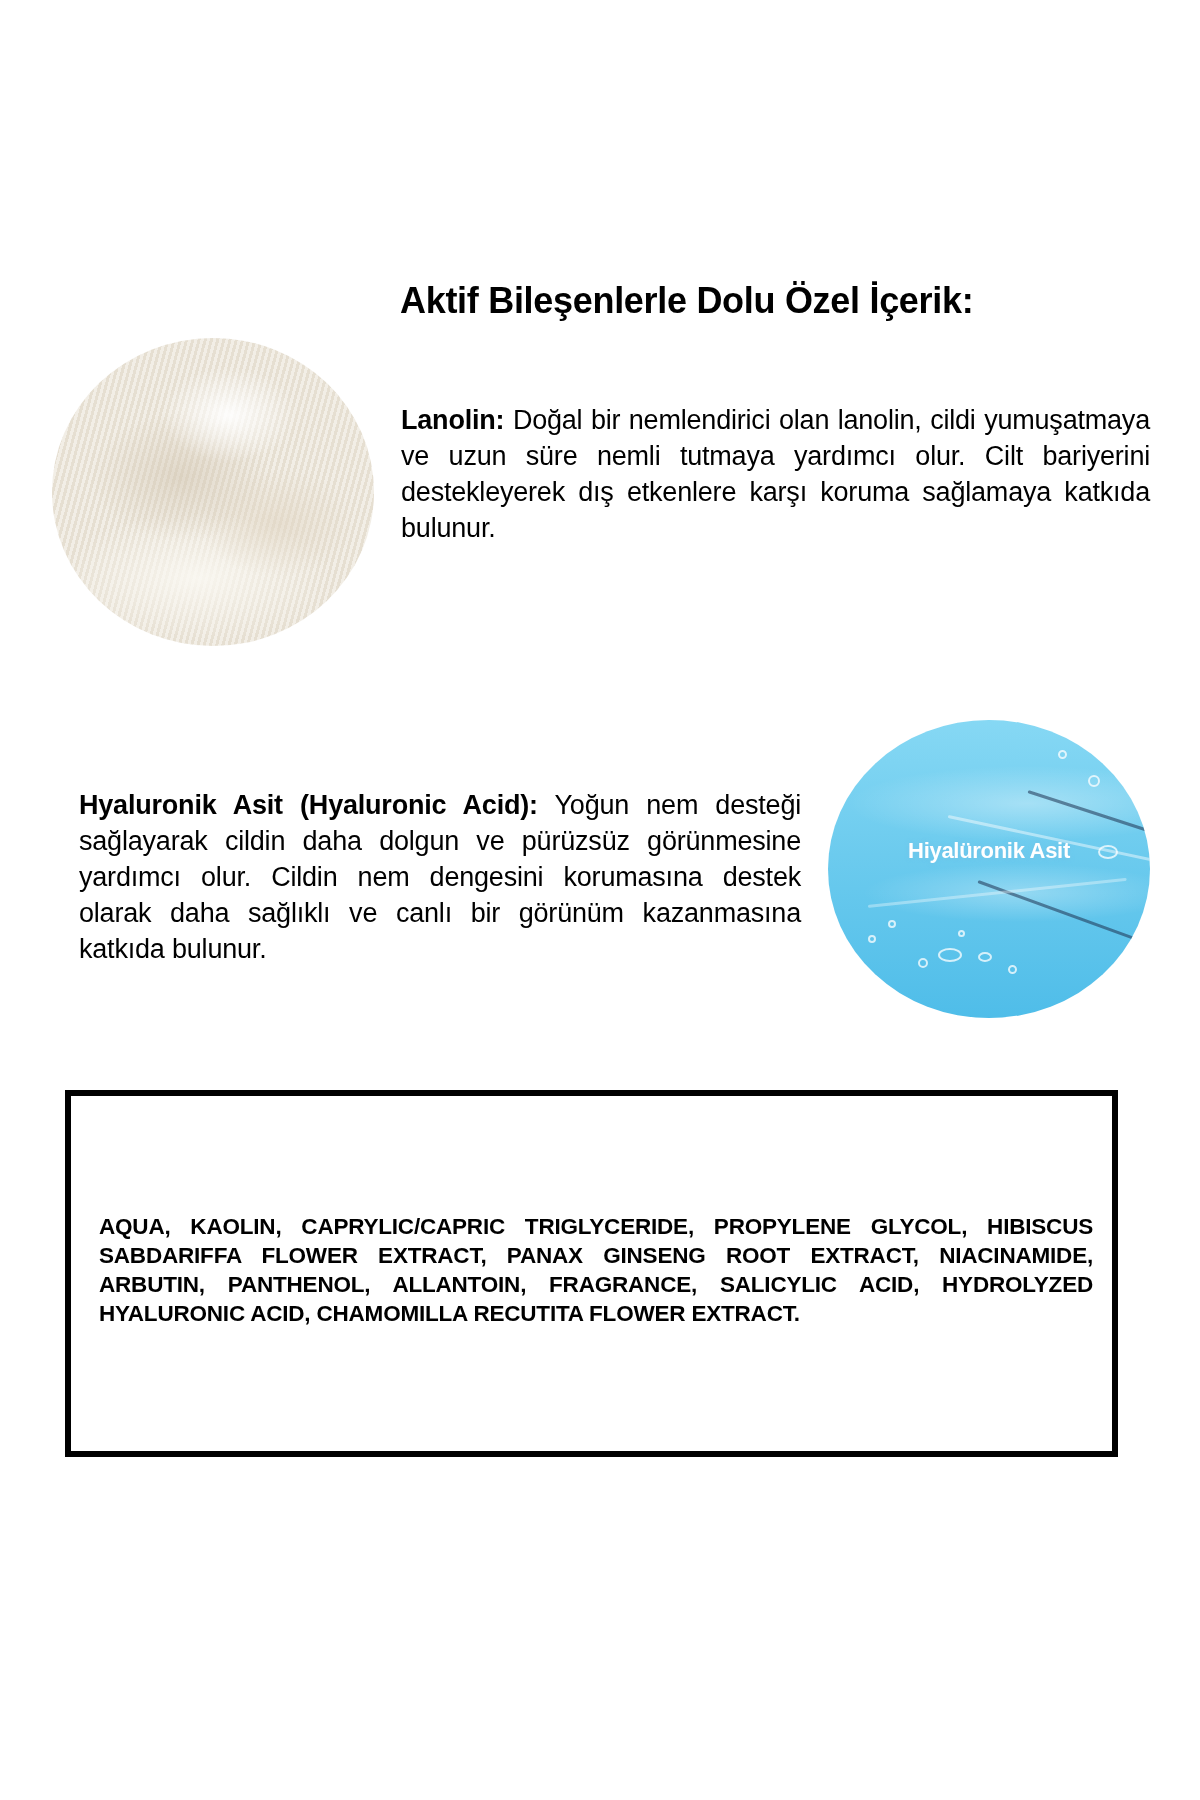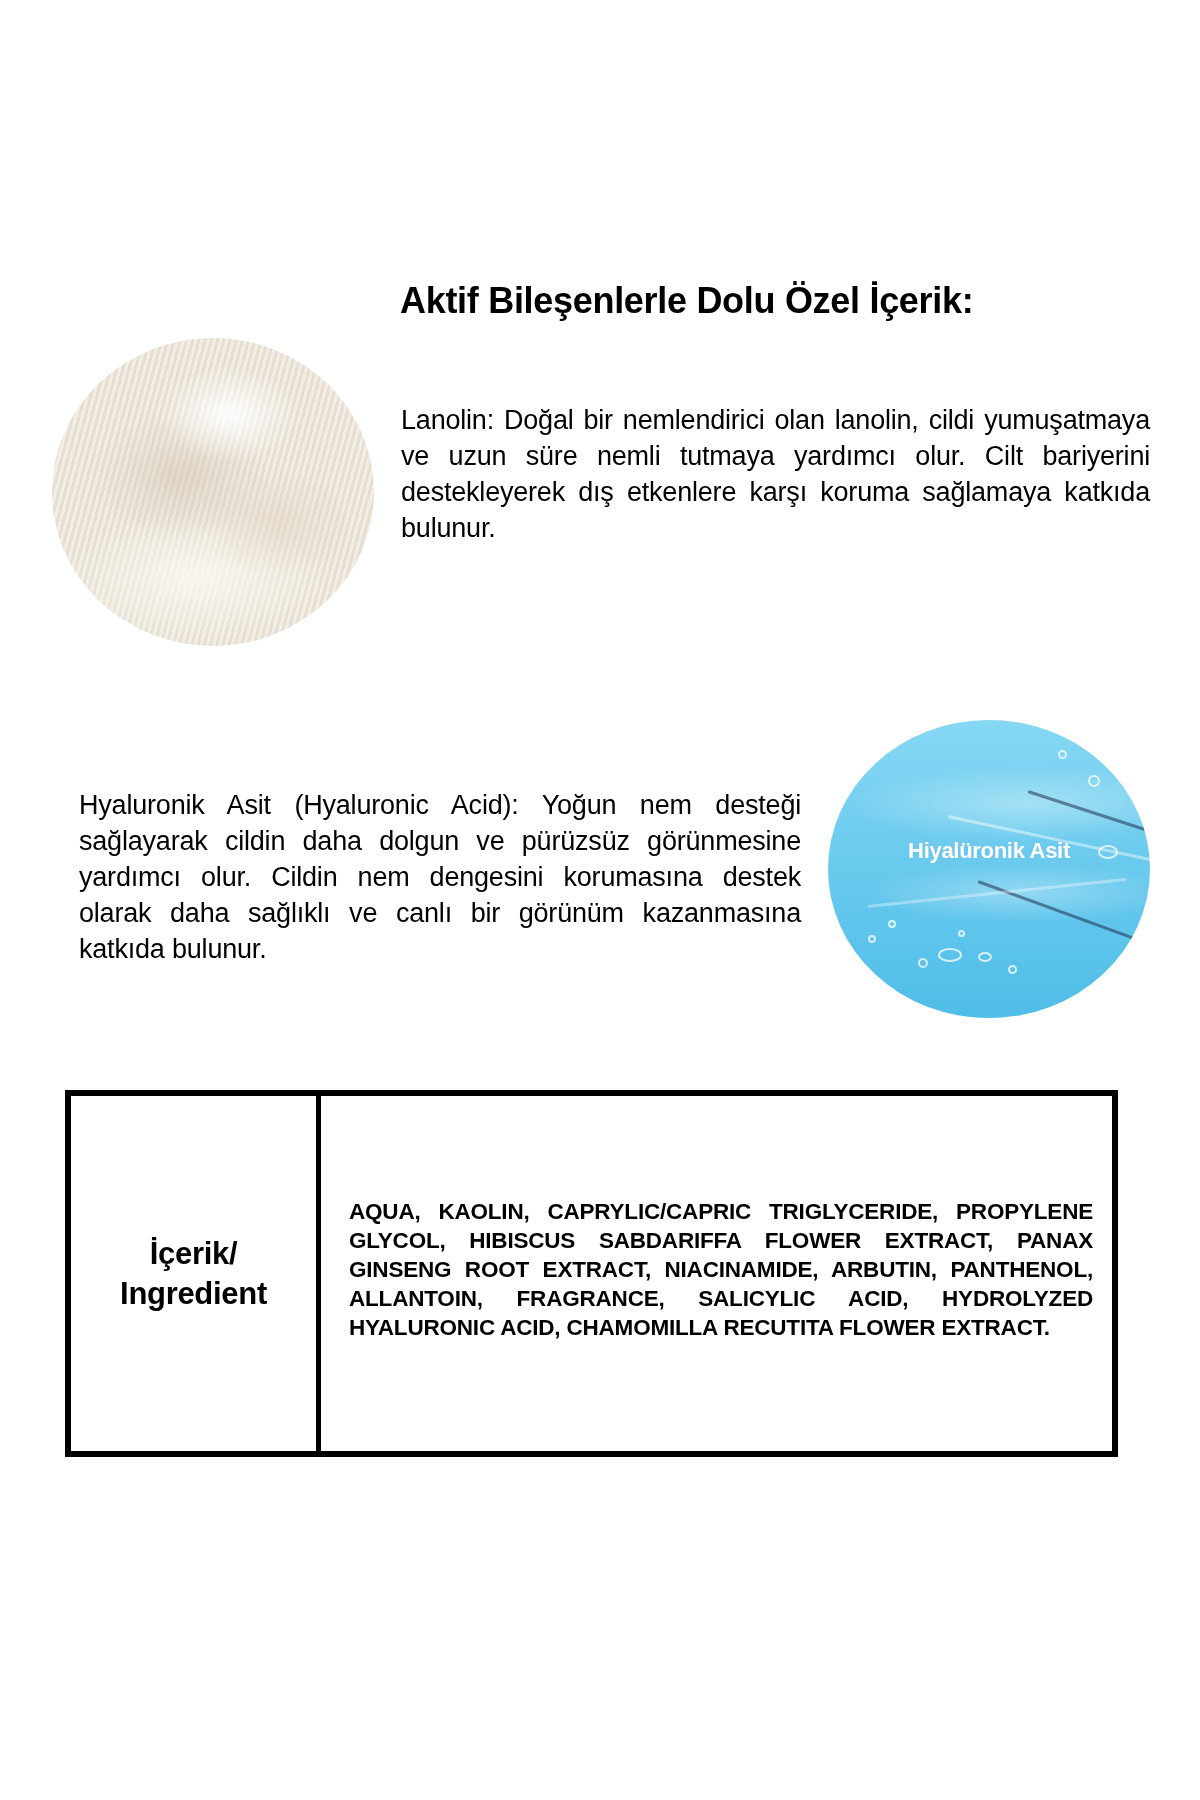--- a/index.html
+++ b/index.html
@@ -12,21 +12,21 @@
   .page-title {
     left: 400px; top: 256px; width: 760px;
     font-size: 36px; font-weight: bold; letter-spacing: -0.3px;
     white-space: nowrap;
   }
 
   .para {
     font-size: 27px; line-height: 36px; text-align: justify;
     text-align-last: left; letter-spacing: -0.2px;
   }
-  .para b { font-weight: normal; }
+  .para b { font-weight: bold; }
   .lanolin-text { left: 401px; top: 402px; width: 749px; }
   .hyal-text { left: 67px; top: 775px; width: 722px; }
 
   .circle {
     border-radius: 50%; overflow: hidden;
   }
   .lanolin-img {
     left: 52px; top: 338px; width: 322px; height: 308px;
     background:
       radial-gradient(ellipse 30% 22% at 55% 25%, rgba(255,255,255,0.9), rgba(255,255,255,0) 70%),
@@ -104,22 +104,16 @@
   <div class="bubble" style="left:90px;top:238px;width:10px;height:10px;"></div>
   <div class="bubble" style="left:150px;top:232px;width:14px;height:10px;"></div>
   <div class="bubble" style="left:60px;top:200px;width:8px;height:8px;"></div>
   <div class="bubble" style="left:130px;top:210px;width:7px;height:7px;"></div>
   <div class="bubble" style="left:180px;top:245px;width:9px;height:9px;"></div>
   <div class="bubble" style="left:40px;top:215px;width:8px;height:8px;"></div>
   <div class="hyal-label">Hiyalüronik Asit</div>
 </div>
 
 <div class="abs ing-table">
-  <div class="ing-label-cell">
-    <div>
-      <span>İçerik/</span>
-      <span>Ingredient</span>
-    </div>
-  </div>
   <div class="ing-list-cell">
     <div class="ing-list">AQUA, KAOLIN, CAPRYLIC/CAPRIC TRIGLYCERIDE, PROPYLENE GLYCOL, HIBISCUS SABDARIFFA FLOWER EXTRACT, PANAX GINSENG ROOT EXTRACT, NIACINAMIDE, ARBUTIN, PANTHENOL, ALLANTOIN, FRAGRANCE, SALICYLIC ACID, HYDROLYZED HYALURONIC ACID, CHAMOMILLA RECUTITA FLOWER EXTRACT.</div>
   </div>
 </div>
 
 </body></html>

